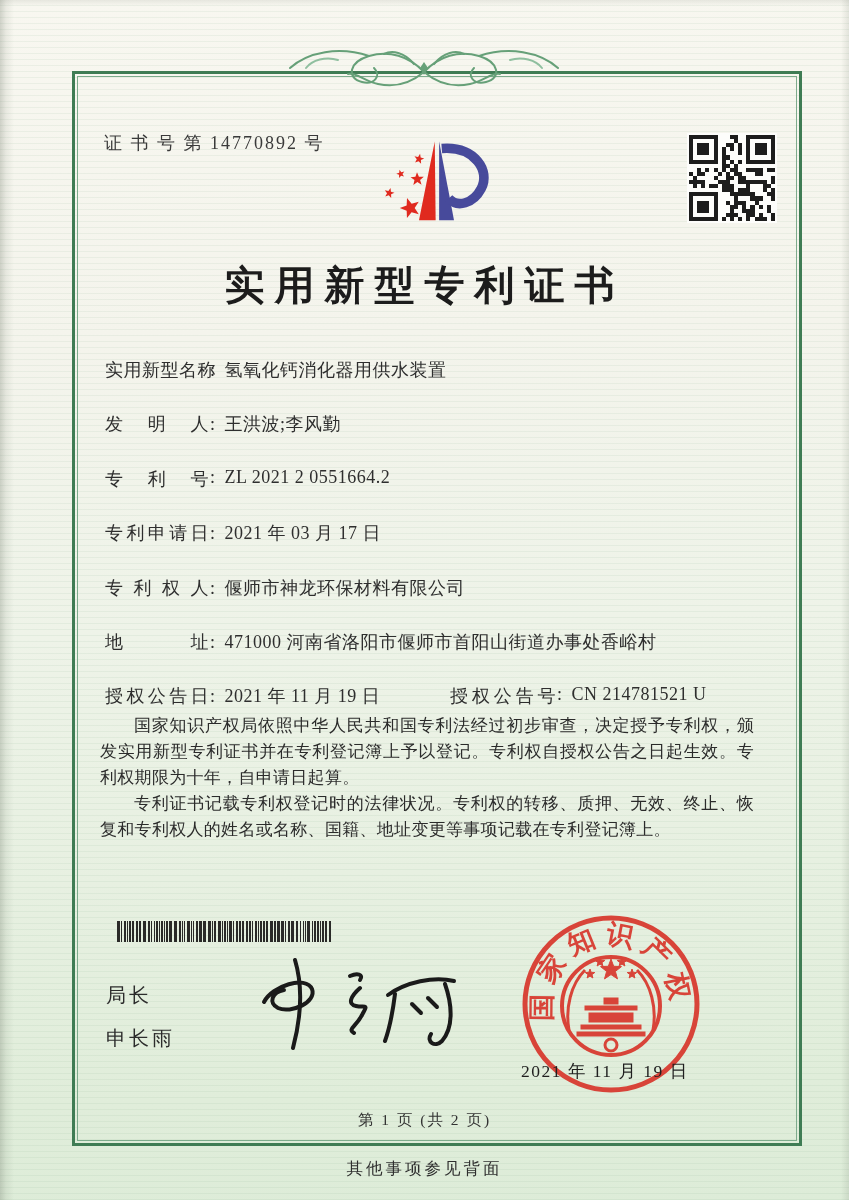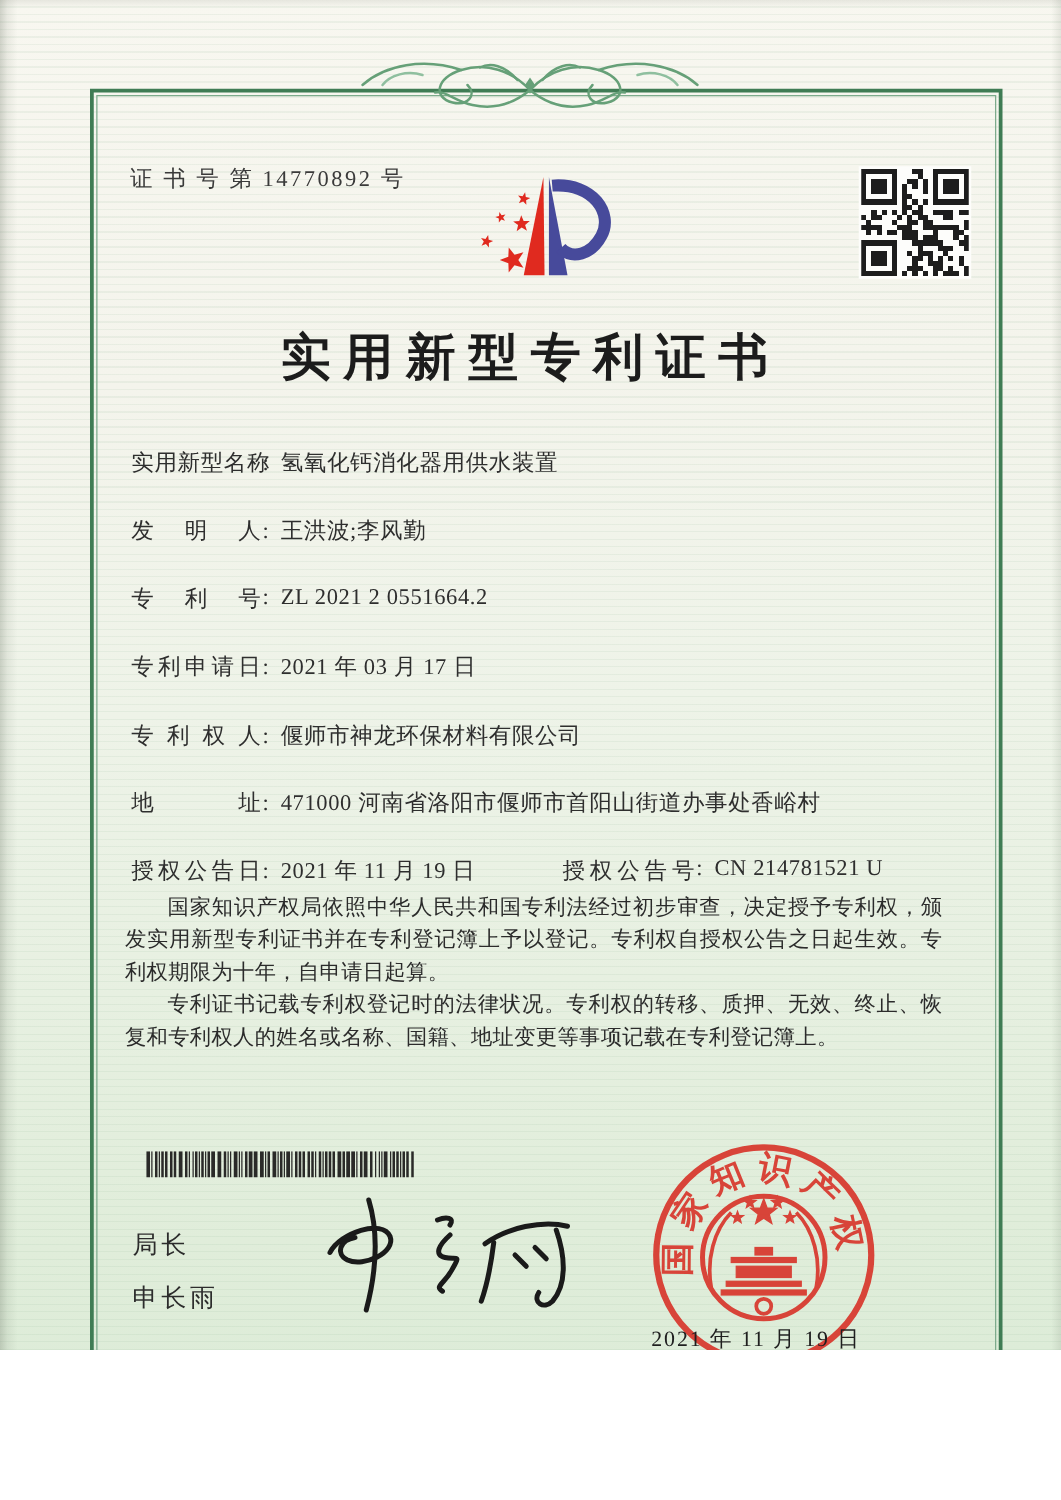--- a/index.html
+++ b/index.html
@@ -1,17 +1,17 @@
 <!DOCTYPE html>
 <html><head>
 <meta charset="utf-8">
 <style>
   html,body{margin:0;padding:0;background:#ffffff;}
   .certificate{
-    position:relative;width:849px;height:1080px;overflow:hidden;
+    position:relative;width:849px;height:1200px;overflow:hidden;
     font-family:"Liberation Serif","DejaVu Serif",serif;color:#2e2e2e;
     background:linear-gradient(178deg,#f8f7f0 0%,#f4f4ec 28%,#eef3e8 52%,#e7f0e1 72%,#e0edda 90%,#ddecd8 100%);
   }
   .texture{
     position:absolute;inset:0;pointer-events:none;
     background:repeating-linear-gradient(0deg,rgba(125,170,135,0.13) 0 1px,rgba(255,255,255,0) 1px 6px);
     opacity:.8;
   }
   .paper-edges{
     position:absolute;inset:0;pointer-events:none;

